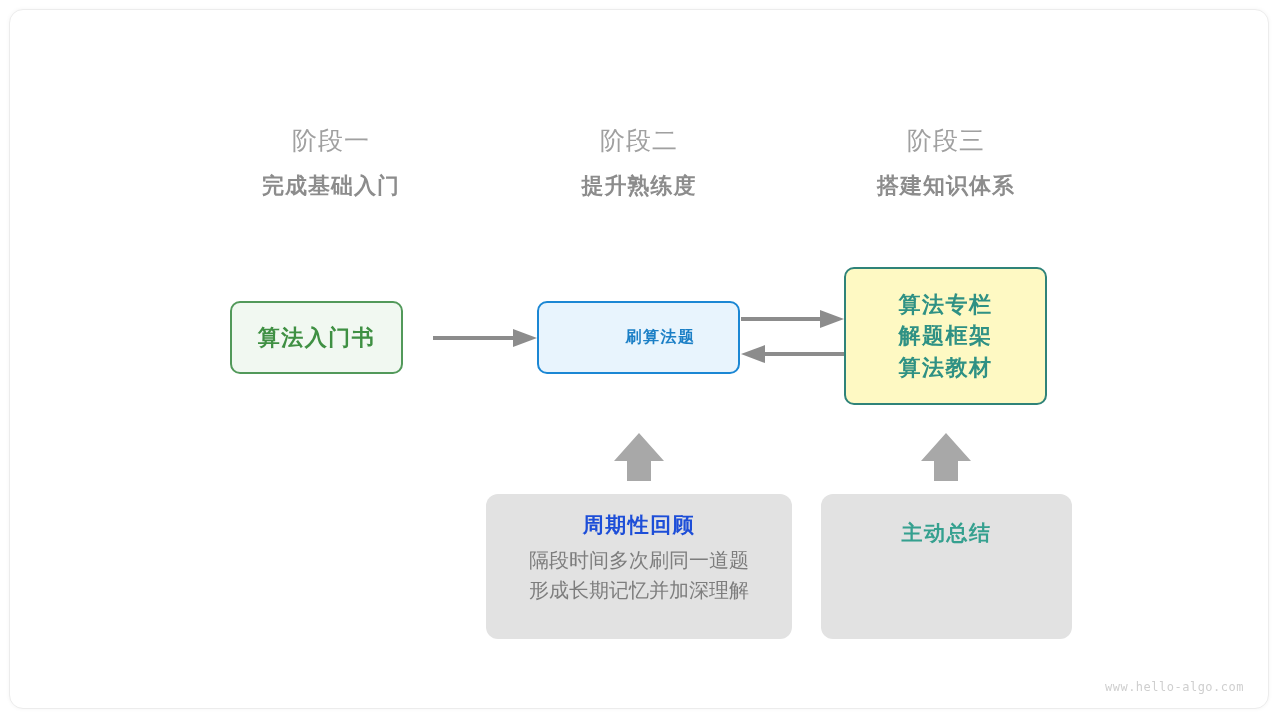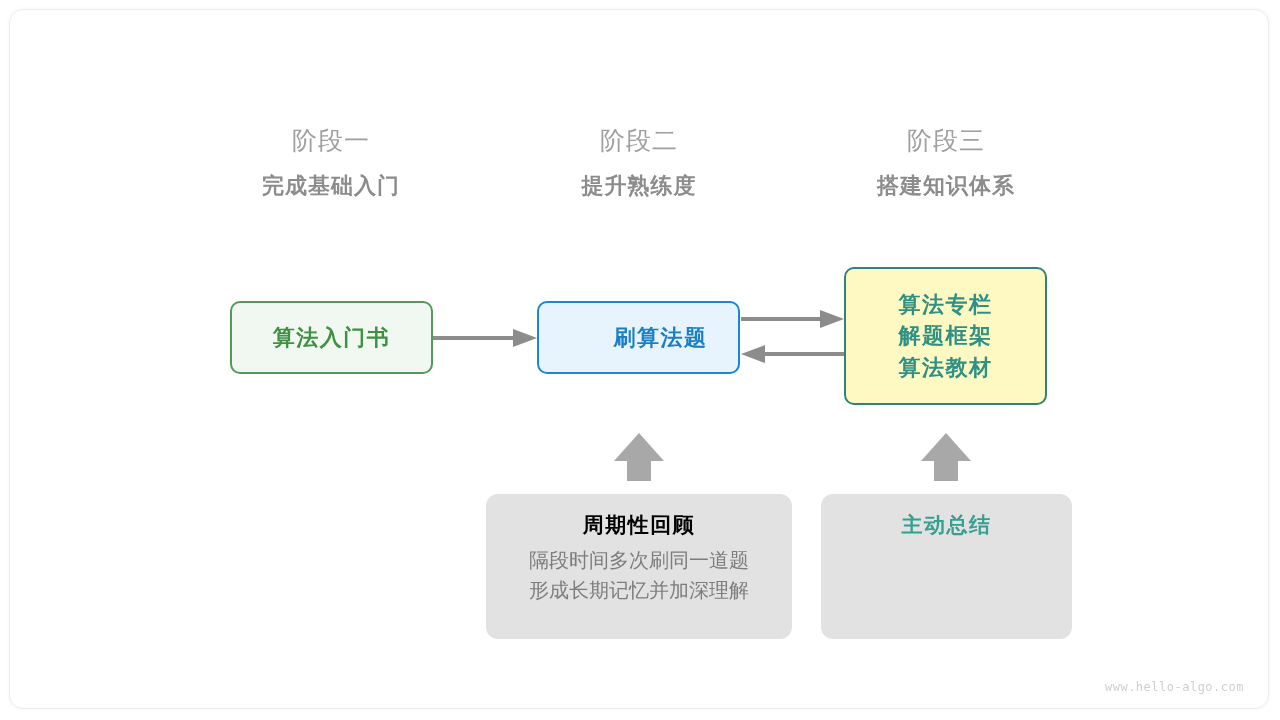--- a/index.html
+++ b/index.html
@@ -96,21 +96,21 @@
     align-items: center;
     user-select: none;
   }
   .card-title {
     font-size: 21px;
     font-weight: bold;
     letter-spacing: 1.5px;
     line-height: 1;
     white-space: nowrap;
   }
-  .card-title.blue { color: #000000; }
+  .card-title.blue { color: #1d4ed8; }
   .card-title.teal { color: #35a08f; }
   .card-body {
     margin-top: 10px;
     font-size: 20px;
     color: #7d7d7d;
     line-height: 1.5;
     text-align: center;
     white-space: nowrap;
   }
 
@@ -141,25 +141,25 @@
   </div>
   <div class="stage" style="left:201px; top:128px;">
     <div class="stage-index">阶段一</div>
     <div class="stage-title">完成基础入门</div>
   </div>
   <div class="stage" style="left:816px; top:128px;">
     <div class="stage-index">阶段三</div>
     <div class="stage-title">搭建知识体系</div>
   </div>
 
-  <div class="node node-green" style="left:230px; top:301px; width:203px; height:73px; font-size:22px;">
+  <div class="node node-green" style="left:230px; top:301px; width:173px; height:73px; font-size:22px;">
     <div class="node-line">算法入门书</div>
   </div>
 
-  <div class="node node-blue" style="left:537px; top:301px; width:203px; height:73px; font-size:22px;padding-left:44px;">
+  <div class="node node-blue" style="left:537px; top:301px; width:203px; height:73px; font-size:16px;padding-left:44px;">
     <div class="node-line">刷算法题</div>
   </div>
 
   <div class="node node-teal" style="left:844px; top:267px; width:203px; height:138px; font-size:22px;">
     <div class="node-line">算法专栏</div>
     <div class="node-line">解题框架</div>
     <div class="node-line">算法教材</div>
   </div>
 
   <svg class="arrow-svg" style="left:0; top:0;" width="1280" height="720">
@@ -189,18 +189,18 @@
   </svg>
 
   <div class="card" style="left:486px; top:494px; width:306px; height:145px; padding-top:20px;">
     <div class="card-title blue">周期性回顾</div>
     <div class="card-body">
       <div>隔段时间多次刷同一道题</div>
       <div>形成长期记忆并加深理解</div>
     </div>
   </div>
 
-  <div class="card" style="left:821px; top:494px; width:251px; height:145px; padding-top:20px;">
+  <div class="card" style="left:821px; top:494px; width:251px; height:145px; padding-top:28px;">
     <div class="card-title teal">主动总结</div>
   </div>
 
   <div id="watermark">www.hello-algo.com</div>
 </div>
 
 </body></html>

